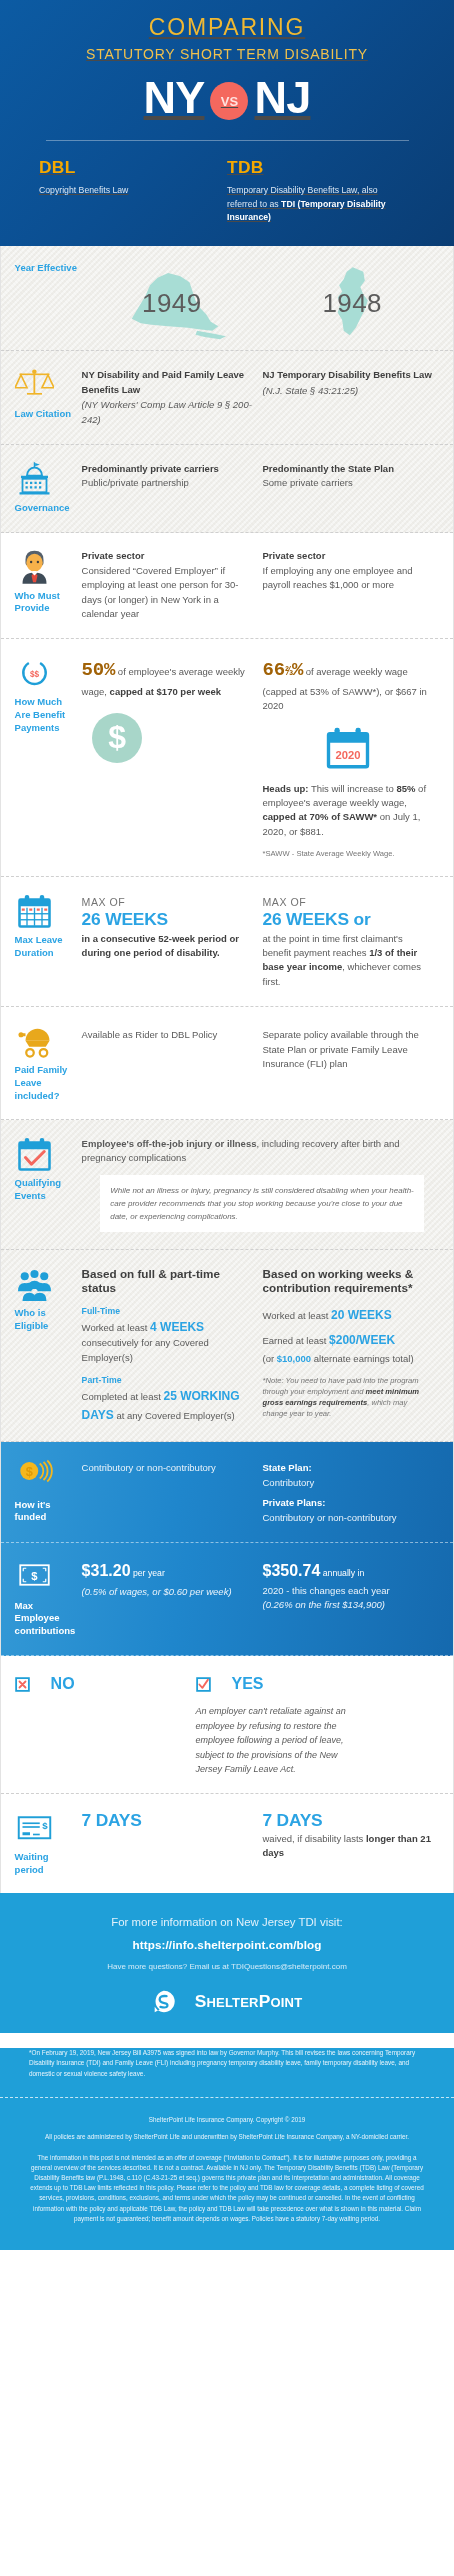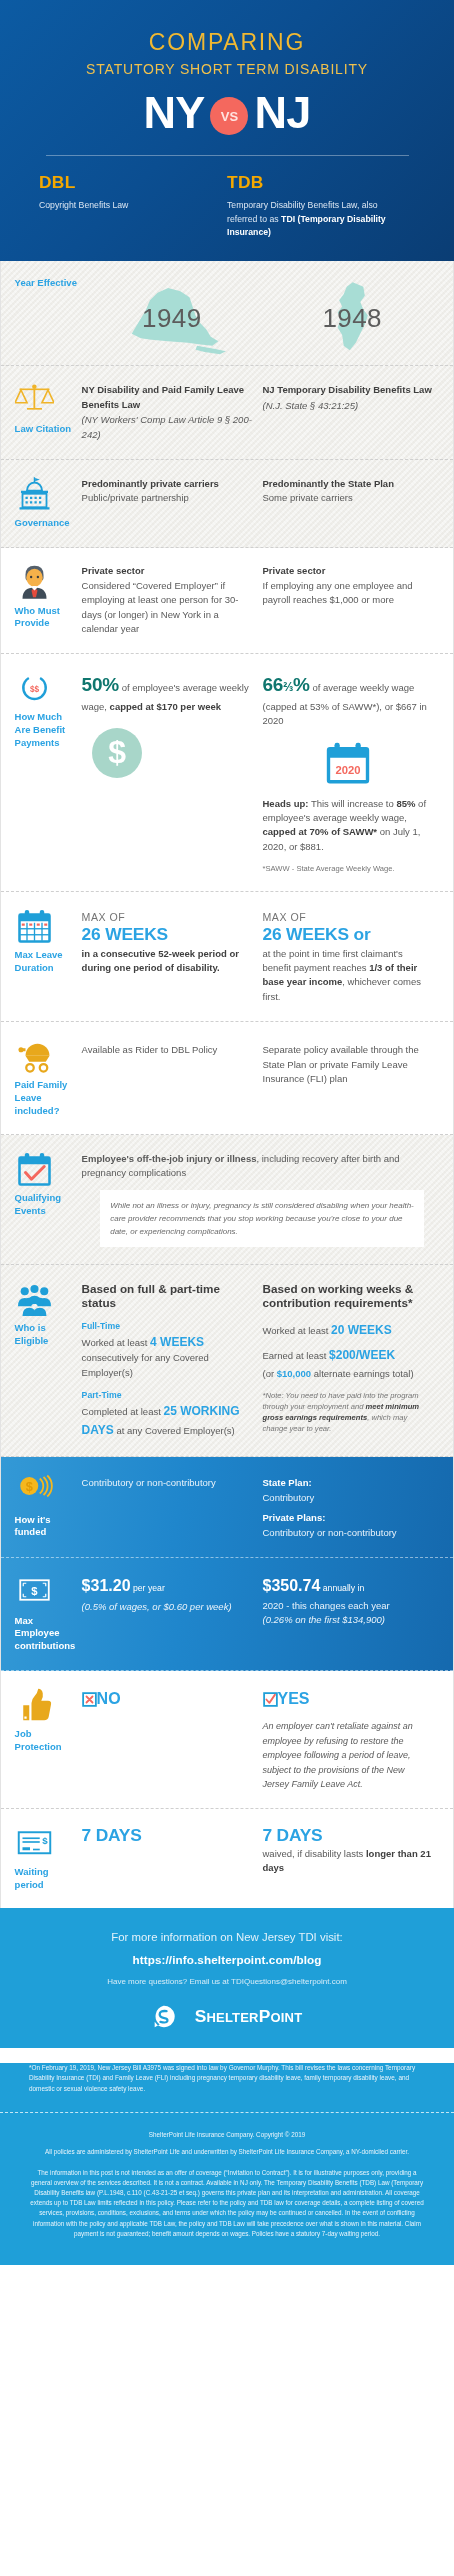--- a/index.html
+++ b/index.html
@@ -8,23 +8,24 @@
     width:454px;
     font-family:"Liberation Sans", sans-serif;
     color:#4a4a4a;
     -webkit-font-smoothing:antialiased;
   }
   .page { width:454px; position:relative; overflow:hidden; }
 
   
   .hero {
     background:linear-gradient(135deg,#0c5ba3 0%,#0b4e91 45%,#0a3d74 100%);
-    padding:29px 0 21px 0;
+    padding:14px 0 21px 0;
     text-align:center;
     position:relative;
+    text-decoration:underline;
   }
   .hero-title {
     color:#f0b832;
     font-size:23px;
     letter-spacing:1.8px;
     font-weight:400;
   }
   .hero-sub {
     color:#f0c14d;
     font-size:14px;
@@ -122,42 +123,42 @@
     width:50%; position:relative; height:82px;
     display:flex; align-items:center; justify-content:center;
   }
   .yearcell svg { position:absolute; top:1.5px; left:50%; transform:translateX(-50%); }
   .yearnum {
     position:relative; z-index:2;
     font-size:26px; color:#5c5c5c; font-weight:400; letter-spacing:0.4px;
   }
 
   
-  .bignum { color:#0f766e; font-size:19px; font-weight:bold; letter-spacing:-0.2px; }
+  .bignum { color:#a16207; font-size:19px; font-weight:bold; letter-spacing:-0.2px;font-family:Liberation Mono, monospace; }
   .bignum .frac { font-size:12px; }
   .numline { color:#5a5a5a; font-size:9.5px; }
   .kw { color:#2ba3e3; font-weight:bold; font-size:12px; }
   .dollarcircle {
     width:50px; height:50px; border-radius:50%;
     background:#a8d6c9; display:flex; align-items:center; justify-content:center;
     color:#ffffff; font-size:32px; font-weight:bold; margin:13.6px auto 0 10.6px;
   }
   .weeks {
     color:#2ba3e3; font-size:17.4px; font-weight:bold; line-height:1.12; letter-spacing:-0.2px;
   }
   .maxof { color:#737373; font-size:10.6px; letter-spacing:0.5px; }
   .quotebox {
     background:#ffffff; padding:9px 10.6px; margin-top:9px;
     font-size:8px; line-height:1.65; color:#6b6b6b; font-style:italic;
   }
   .eligible-head { color:#3f3f3f; font-size:11.7px; font-weight:bold; line-height:1.25; }
   .elig-sub { color:#2ba3e3; font-size:8.7px; font-weight:bold; margin-top:9px; }
   .money { color:#ffffff; font-size:16px; font-weight:bold; }
   .money small { font-size:8.7px; font-weight:normal; }
-  .yesno { font-size:16px; font-weight:bold; color:#2ba3e3; display:flex; align-items:center; gap:0; }
+  .yesno { font-size:16px; font-weight:bold; color:#2ba3e3; display:flex; align-items:center; gap:21px; }
 
   
   .cta {
     background:#1f9fd8; text-align:center; padding:23px 30px 19.7px 30px;
   }
   .cta-line { color:#e2f2fb; font-size:11.4px; }
   .cta-url { color:#ffffff; font-size:11.7px; font-weight:bold; margin-top:9.8px; letter-spacing:0.1px; }
   .cta-mail { color:#d6ecf8; font-size:8px; margin-top:10.6px; }
   .logowrap { display:flex; align-items:center; justify-content:center; gap:20px; margin-top:19.7px; }
   .logotext { color:#ffffff; font-size:17.4px; font-weight:bold; letter-spacing:0.2px; }
@@ -463,28 +464,20 @@
         <div class="ital" style="margin-top:1.5px">(0.5% of wages, or $0.60 per week)</div>
       </div>
       <div class="col">
         <span class="money">$350.74</span><span class="money"><small> annually in</small></span>
         <div>2020 - this changes each year</div>
         <div class="ital">(0.26% on the first $134,900)</div>
       </div>
     </div>
 
     <div class="row plain">
-      <div class="rowlabel">
-        <svg class="icon" viewBox="0 0 52 46">
-          <path d="M22 44 L22 21 Q22 16 26 12 Q30 8 31 2 Q36 2 37 8 Q38 13 35 18 L44 18 Q49 18 48 23 L45 39 Q44 44 39 44 Z" fill="#e8a81c"></path>
-          <rect x="11" y="24" width="8" height="20" fill="#e8a81c"></rect>
-          <rect x="12.5" y="39" width="3" height="3" fill="#ffffff"></rect>
-        </svg>
-        <div class="lbl">Job Protection</div>
-      </div>
       <div class="col">
         <div class="yesno">
           <svg width="15" height="15" viewBox="0 0 20 20">
             <rect x="1.5" y="1.5" width="17" height="17" fill="none" stroke="#1f9fd8" stroke-width="2.4"></rect>
             <path d="M6 6 L14 14 M14 6 L6 14" stroke="#f4685e" stroke-width="2.4" stroke-linecap="round"></path>
           </svg>
           <span>NO</span>
         </div>
       </div>
       <div class="col">

